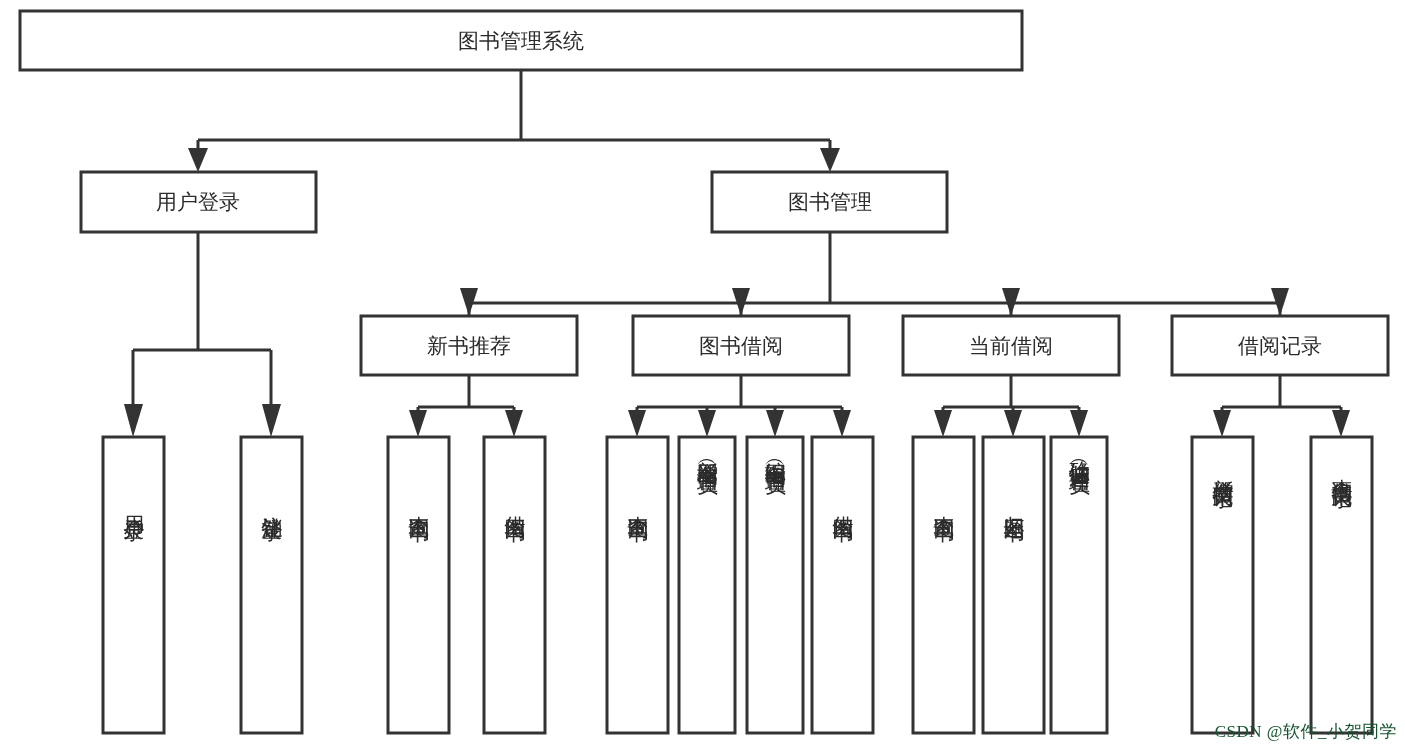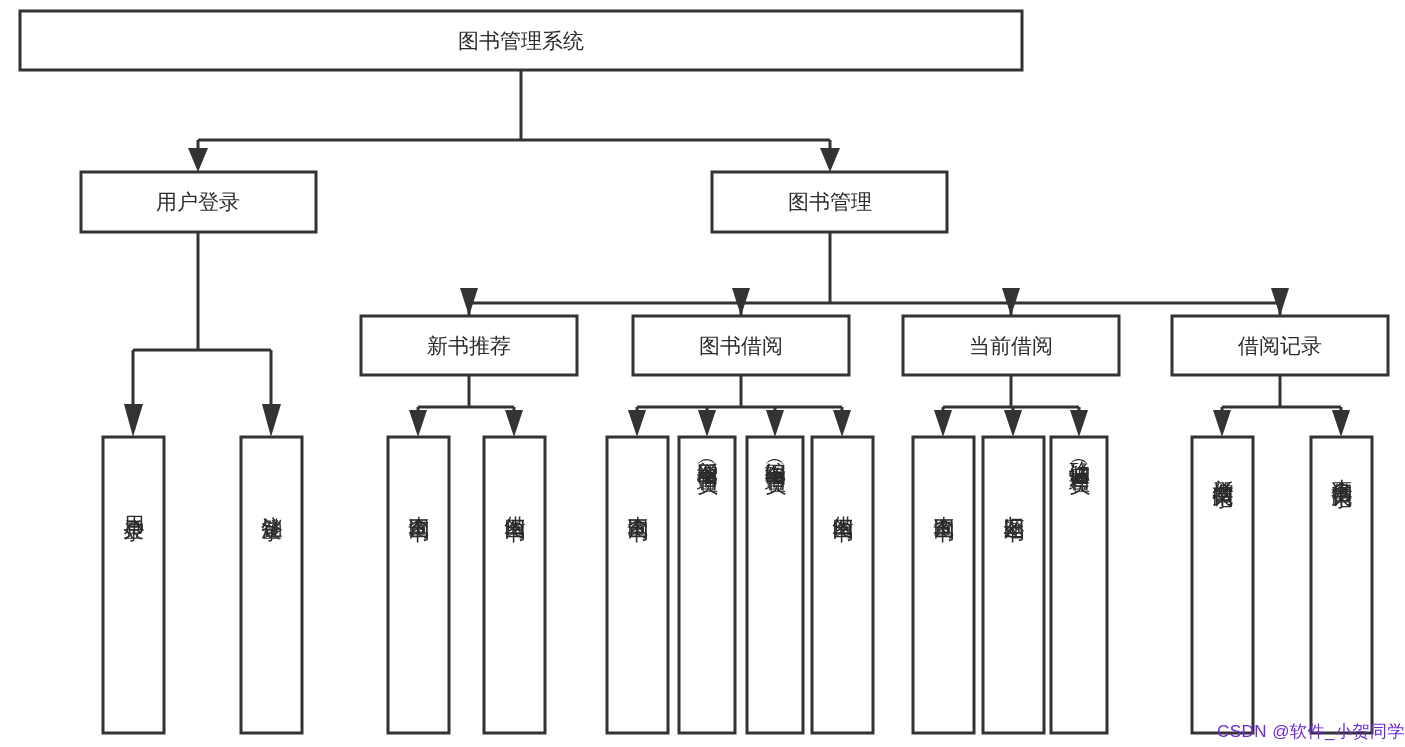--- a/index.html
+++ b/index.html
@@ -60,25 +60,25 @@
     pointer-events: none;
   }
   .vlabel-wrap {
     position: absolute;
     display: flex;
     align-items: flex-start;
     justify-content: center;
   }
   .watermark {
     position: absolute;
-    right: 0;
+    right: 8px;
     bottom: 4px;
-    font-family: Liberation Sans, sans-serif;
+    font-family: Liberation Serif, serif;
     font-size: 17px;
-    color: #6d28d9;
+    color: #14532d;
     white-space: nowrap;
     letter-spacing: 0.5px;
   }
 </style>
 </head>
 <body>
 
 <div id="diagram-root">
 
   <svg class="diagram" viewBox="0 0 1405 747" xmlns="http://www.w3.org/2000/svg">

